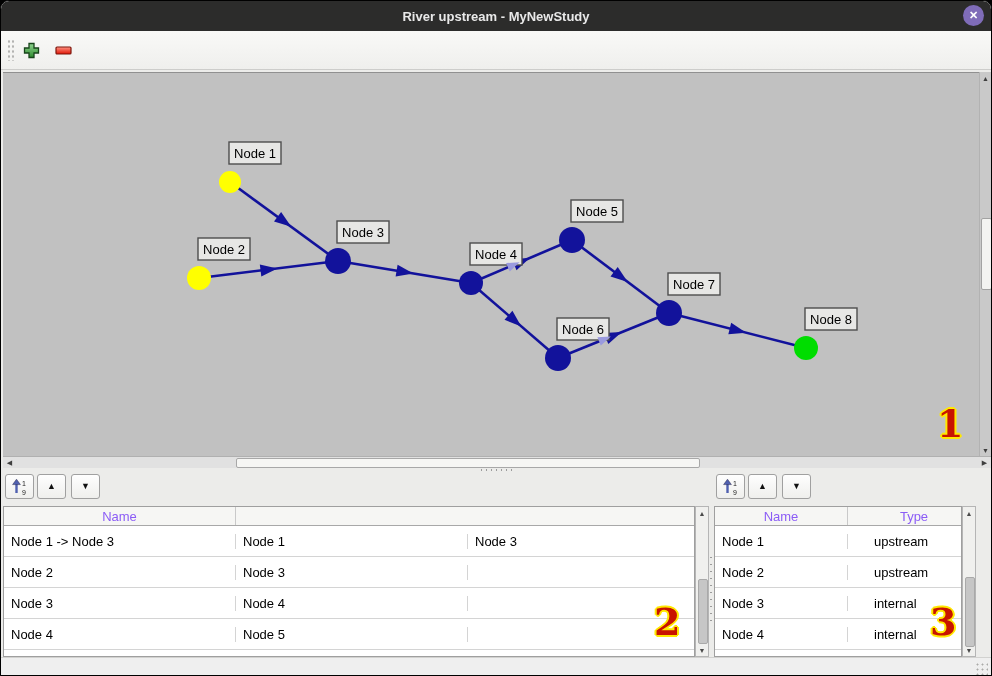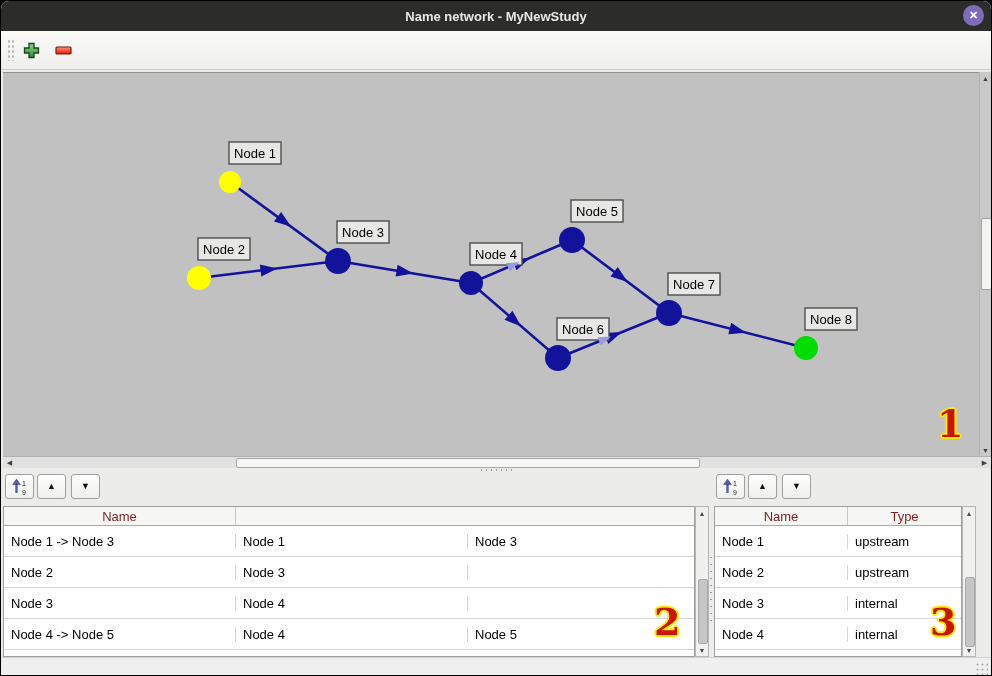--- a/index.html
+++ b/index.html
@@ -48,30 +48,30 @@
   
   .mini-btn{position:absolute;top:473px;width:29px;height:25px;background:linear-gradient(#fefefe,#efefed);
             border:1px solid #a0a0a0;border-radius:3px;display:flex;align-items:center;justify-content:center;padding:0;}
   .mini-btn .tiny{font-size:9px;color:#111;line-height:1;}
 
   
   .tbl{position:absolute;top:505px;background:#fff;border:1px solid #9f9f9f;box-sizing:border-box;overflow:hidden;}
   .tbl-left{left:2px;width:692px;height:151px;}
   .tbl-right{left:713px;width:248px;height:151px;}
   .thead{display:flex;height:18px;background:#f6f6f4;border-bottom:1px solid #a8a8a8;}
-  .th{font-size:13px;color:#7f1d1d;display:flex;align-items:center;justify-content:center;
+  .th{font-size:13px;color:#8b5cf6;display:flex;align-items:center;justify-content:center;
       border-right:1px solid #c9c9c9;box-sizing:border-box;}
   .tr{display:flex;height:30px;border-bottom:1px solid #d4d4d4;background:#fff;align-items:center;}
   .td{font-size:13px;color:#000;display:flex;align-items:center;padding-left:7px;
       border-right:1px solid #d4d4d4;box-sizing:border-box;overflow:hidden;white-space:nowrap;}
   .tbl-left .th:nth-child(1),.tbl-left .td:nth-child(1){width:232px;}
   .tbl-left .th:nth-child(2),.tbl-left .td:nth-child(2){width:232px;}
   .tbl-left .th:nth-child(3),.tbl-left .td:nth-child(3){flex:1;border-right:none;}
   .tbl-right .th:nth-child(1),.tbl-right .td:nth-child(1){width:133px;}
-  .tbl-right .th:nth-child(2),.tbl-right .td:nth-child(2){flex:1;border-right:none;}
+  .tbl-right .th:nth-child(2),.tbl-right .td:nth-child(2){flex:1;border-right:none;margin-left:19px;}
 
   
   .tsb{position:absolute;top:505px;width:14px;height:151px;background:#f0f0ee;border:1px solid #b5b5b5;box-sizing:border-box;}
   .tsb-left{left:694px;} .tsb-right{left:961px;}
   .tsb .arr{position:absolute;left:0;width:100%;height:12px;display:flex;align-items:center;justify-content:center;font-size:7px;color:#4a4a4a;}
   .tsb .arr.up{top:0;} .tsb .arr.down{bottom:0;}
   .tsb .thumb{position:absolute;left:2px;width:8px;background:#c6c6c6;border:1px solid #a9a9a9;border-radius:2px;}
   .tsb-left .thumb{top:72px;height:63px;} .tsb-right .thumb{top:70px;height:68px;}
 
   
@@ -82,21 +82,21 @@
   
   .mark{position:absolute;font-family:"DejaVu Serif",serif;font-weight:700;font-size:38px;line-height:1;}
   .mark1{left:936px;top:404px;} .mark2{left:653px;top:602px;} .mark3{left:929px;top:602px;}
 </style>
 </head>
 <body>
 
 <div class="window">
 
   <div class="titlebar" style="background: rgb(44, 44, 43);">
-    <span class="title">Name network - MyNewStudy</span>
+    <span class="title">River upstream - MyNewStudy</span>
     <div class="close-btn" style="background: rgb(127, 108, 184);">
       <span>✕</span>
     </div>
   </div>
 
   <div class="toolbar">
     <div class="tb-grip"></div>
     <button class="tb-btn add">
       <svg width="17" height="17" viewBox="0 0 17 17">
         <defs>
@@ -225,21 +225,20 @@
         </div>
         <div class="tr">
           <div class="td">Node 2</div>
           <div class="td">Node 3</div>
         </div>
         <div class="tr">
           <div class="td">Node 3</div>
           <div class="td">Node 4</div>
         </div>
         <div class="tr">
-          <div class="td">Node 4 -&gt; Node 5</div>
           <div class="td">Node 4</div>
           <div class="td">Node 5</div>
         </div>
       </div>
   </div>
   <div class="tsb tsb-left">
     <span class="arr up">▲</span>
     <div class="thumb"></div>
     <span class="arr down">▼</span>
   </div>

